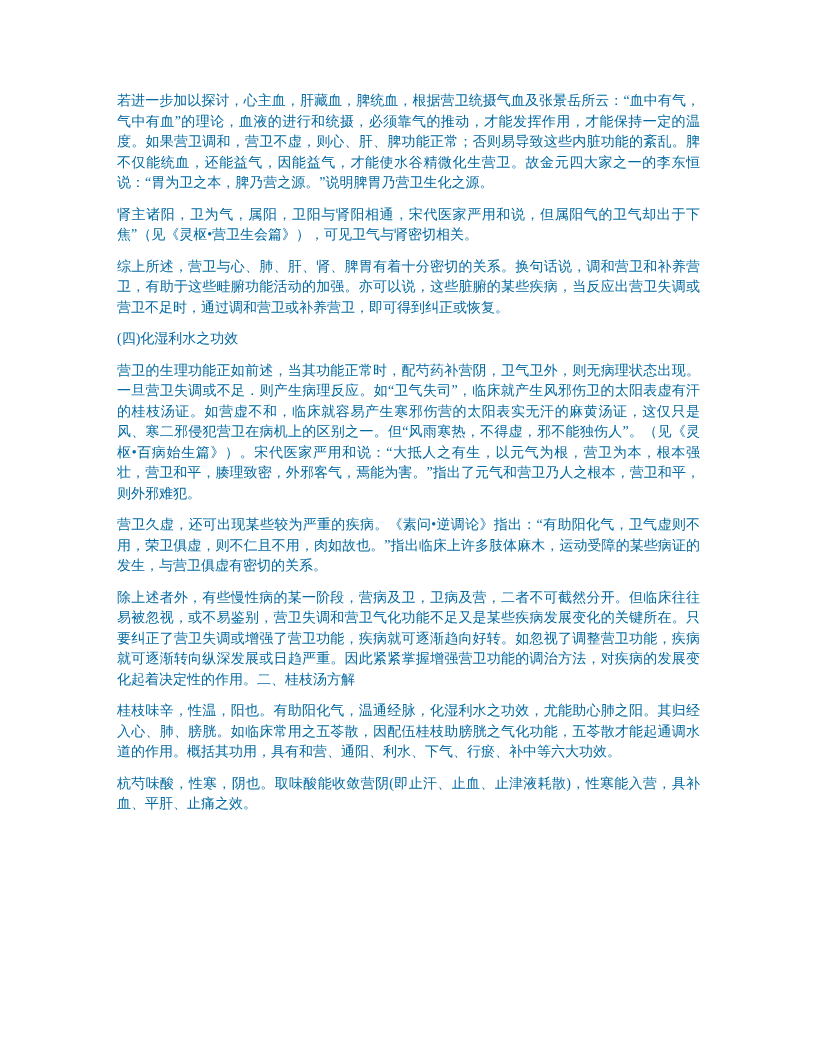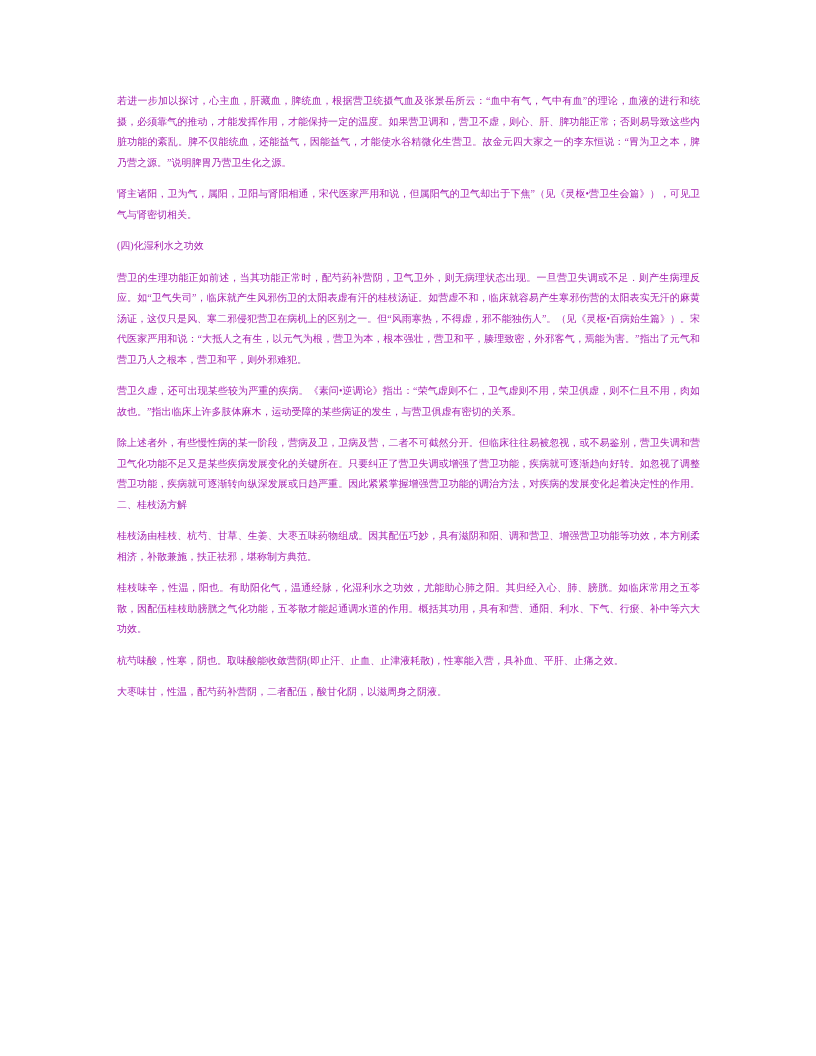--- a/index.html
+++ b/index.html
@@ -13,40 +13,39 @@
     height: 1056px;
     background: #ffffff;
     overflow: hidden;
     font-family: "Liberation Serif", "DejaVu Serif", serif;
   }
   .content {
     position: absolute;
     left: 117px;
     top: 91px;
     width: 583px;
-    color: #a21caf;
-    font-size: 10px;
+    color: #0369a1;
+    font-size: 14px;
     line-height: 20.5px;
     text-align: justify;
     text-justify: inter-ideograph;
   }
   .content p {
     margin: 0 0 11px 0;
     padding: 0;
   }
 </style>
 </head>
 <body>
 
 <div class="page">
   <div class="content">
     <p>若进一步加以探讨，心主血，肝藏血，脾统血，根据营卫统摄气血及张景岳所云：“血中有气，气中有血”的理论，血液的进行和统摄，必须靠气的推动，才能发挥作用，才能保持一定的温度。如果营卫调和，营卫不虚，则心、肝、脾功能正常；否则易导致这些内脏功能的紊乱。脾不仅能统血，还能益气，因能益气，才能使水谷精微化生营卫。故金元四大家之一的李东恒说：“胃为卫之本，脾乃营之源。”说明脾胃乃营卫生化之源。</p>
     <p>肾主诸阳，卫为气，属阳，卫阳与肾阳相通，宋代医家严用和说，但属阳气的卫气却出于下焦”（见《灵枢•营卫生会篇》），可见卫气与肾密切相关。</p>
+    <p>综上所述，营卫与心、肺、肝、肾、脾胃有着十分密切的关系。换句话说，调和营卫和补养营卫，有助于这些畦腑功能活动的加强。亦可以说，这些脏腑的某些疾病，当反应出营卫失调或营卫不足时，通过调和营卫或补养营卫，即可得到纠正或恢复。</p>
     <p>(四)化湿利水之功效</p>
     <p>营卫的生理功能正如前述，当其功能正常时，配芍药补营阴，卫气卫外，则无病理状态出现。一旦营卫失调或不足．则产生病理反应。如“卫气失司”，临床就产生风邪伤卫的太阳表虚有汗的桂枝汤证。如营虚不和，临床就容易产生寒邪伤营的太阳表实无汗的麻黄汤证，这仅只是风、寒二邪侵犯营卫在病机上的区别之一。但“风雨寒热，不得虚，邪不能独伤人”。（见《灵枢•百病始生篇》）。宋代医家严用和说：“大抵人之有生，以元气为根，营卫为本，根本强壮，营卫和平，腠理致密，外邪客气，焉能为害。”指出了元气和营卫乃人之根本，营卫和平，则外邪难犯。</p>
-    <p>营卫久虚，还可出现某些较为严重的疾病。《素问•逆调论》指出：“荣气虚则不仁，卫气虚则不用，荣卫俱虚，则不仁且不用，肉如故也。”指出临床上许多肢体麻木，运动受障的某些病证的发生，与营卫俱虚有密切的关系。</p>
+    <p>营卫久虚，还可出现某些较为严重的疾病。《素问•逆调论》指出：“有助阳化气，卫气虚则不用，荣卫俱虚，则不仁且不用，肉如故也。”指出临床上许多肢体麻木，运动受障的某些病证的发生，与营卫俱虚有密切的关系。</p>
     <p>除上述者外，有些慢性病的某一阶段，营病及卫，卫病及营，二者不可截然分开。但临床往往易被忽视，或不易鉴别，营卫失调和营卫气化功能不足又是某些疾病发展变化的关键所在。只要纠正了营卫失调或增强了营卫功能，疾病就可逐渐趋向好转。如忽视了调整营卫功能，疾病就可逐渐转向纵深发展或日趋严重。因此紧紧掌握增强营卫功能的调治方法，对疾病的发展变化起着决定性的作用。二、桂枝汤方解</p>
-    <p>桂枝汤由桂枝、杭芍、甘草、生姜、大枣五味药物组成。因其配伍巧妙，具有滋阴和阳、调和营卫、增强营卫功能等功效，本方刚柔相济，补散兼施，扶正祛邪，堪称制方典范。</p>
     <p>桂枝味辛，性温，阳也。有助阳化气，温通经脉，化湿利水之功效，尤能助心肺之阳。其归经入心、肺、膀胱。如临床常用之五苓散，因配伍桂枝助膀胱之气化功能，五苓散才能起通调水道的作用。概括其功用，具有和营、通阳、利水、下气、行瘀、补中等六大功效。</p>
     <p>杭芍味酸，性寒，阴也。取味酸能收敛营阴(即止汗、止血、止津液耗散)，性寒能入营，具补血、平肝、止痛之效。</p>
-    <p>大枣味甘，性温，配芍药补营阴，二者配伍，酸甘化阴，以滋周身之阴液。</p>
   </div>
 </div>
 
 </body></html>

